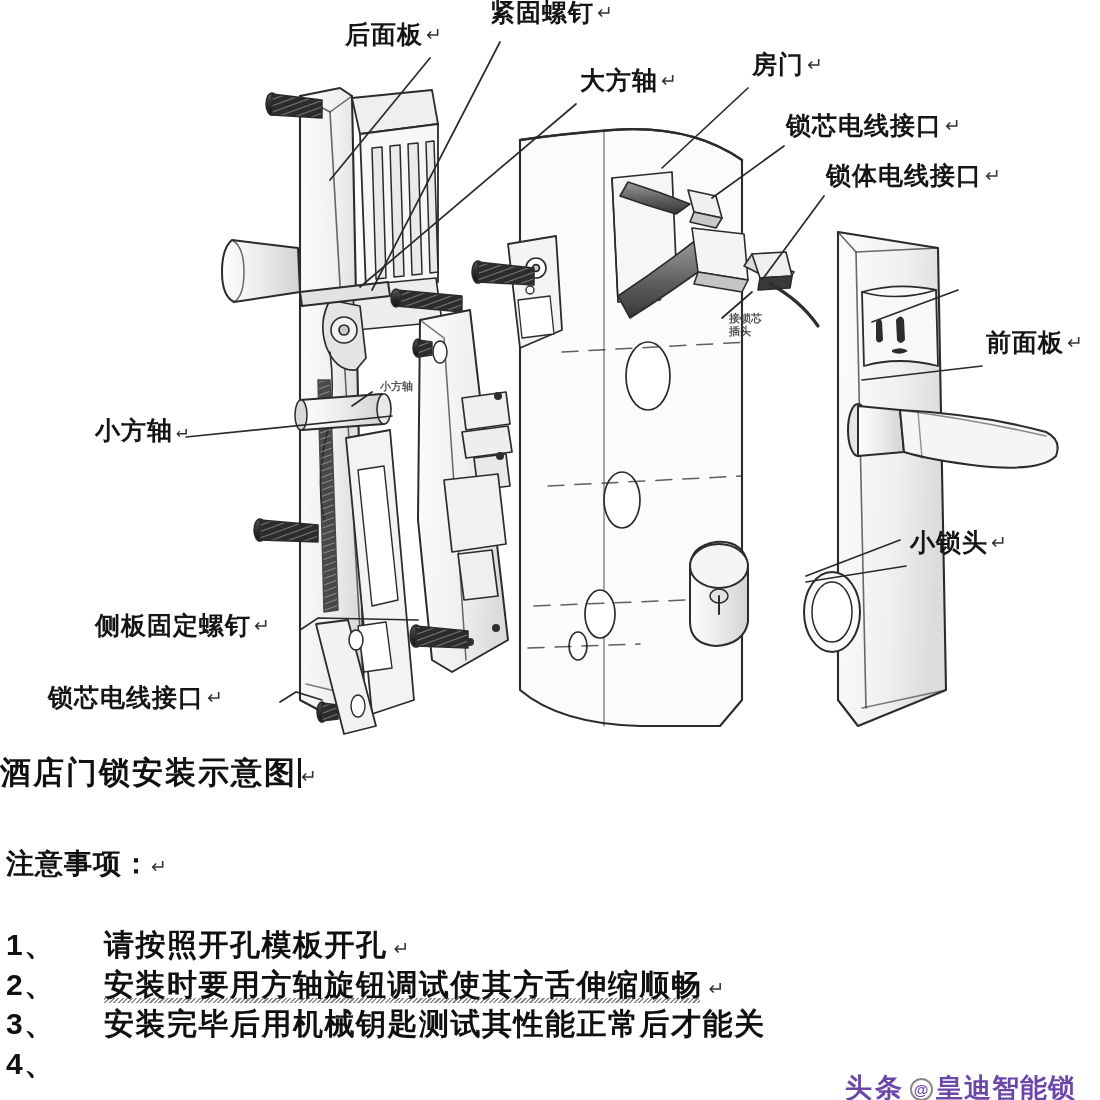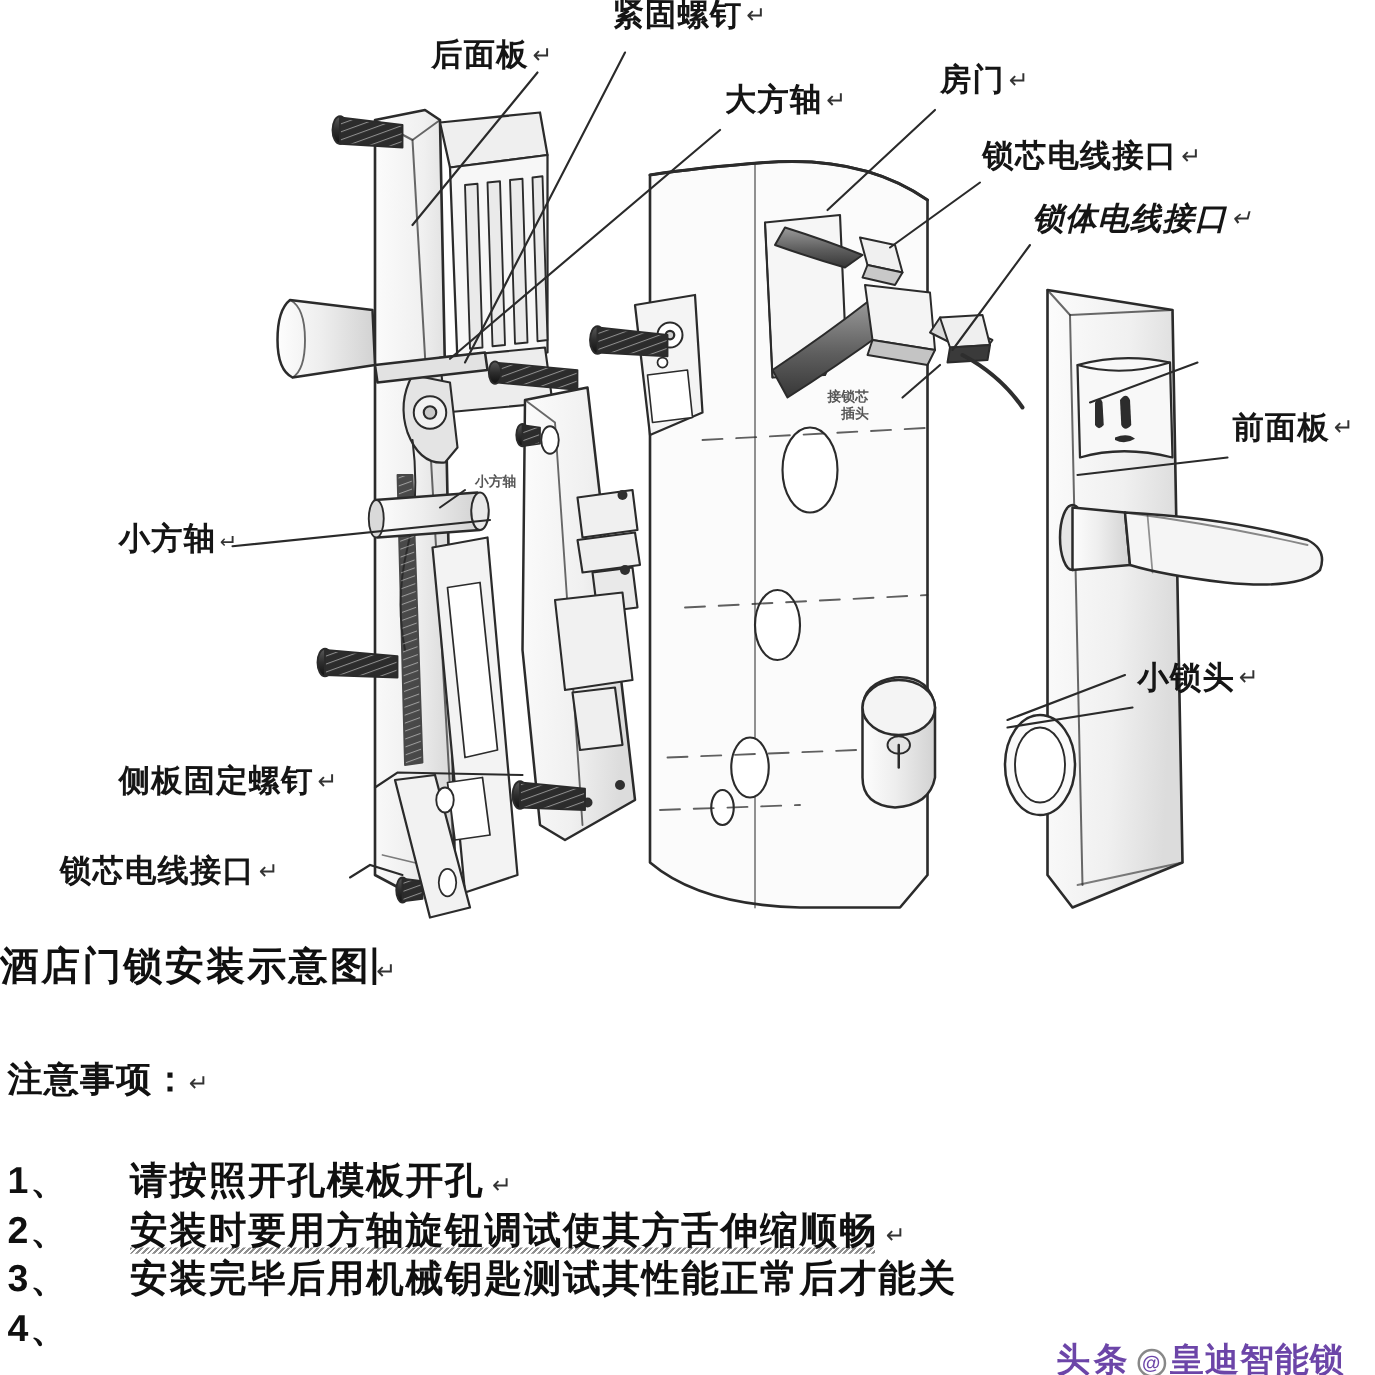--- a/index.html
+++ b/index.html
@@ -366,33 +366,33 @@
         <line x1="186" y1="437" x2="392" y2="416"></line>
         <path d="M300 630 L318 618 L418 620"></path>
         <path d="M280 702 L296 692 L322 700"></path>
         <line x1="752" y1="292" x2="722" y2="318"></line>
         <line x1="372" y1="392" x2="352" y2="406"></line>
         <line x1="958" y1="290" x2="872" y2="322"></line>
         <line x1="900" y1="540" x2="806" y2="576"></line>
       </g>
     </svg>
 
-    <div class="callout" style="left:345px; top:22px;margin-top:10px;"><span>后面板</span><span class="pil">↵</span></div>
+    <div class="callout" style="left:345px; top:22px;"><span>后面板</span><span class="pil">↵</span></div>
     <div class="callout" style="left:478px; top:0;margin-left:12px;"><span>紧固螺钉</span><span class="pil">↵</span></div>
     <div class="callout" style="left:580px; top:68px;"><span>大方轴</span><span class="pil">↵</span></div>
     <div class="callout" style="left:752px; top:52px;"><span>房门</span><span class="pil">↵</span></div>
     <div class="callout" style="left:786px; top:113px;"><span>锁芯电线接口</span><span class="pil">↵</span></div>
-    <div class="callout" style="left:826px; top:163px;font-style:italic;"><span>锁体电线接口</span><span class="pil">↵</span></div>
+    <div class="callout" style="left:826px; top:163px;"><span>锁体电线接口</span><span class="pil">↵</span></div>
     <div class="callout" style="left:986px; top:330px;"><span>前面板</span><span class="pil">↵</span></div>
     <div class="callout" style="left:910px; top:530px;"><span>小锁头</span><span class="pil">↵</span></div>
     <div class="callout" style="left:95px;  top:420px;font-family:Liberation Mono, monospace;"><span>小方轴</span><span class="pil">↵</span></div>
     <div class="callout" style="left:95px;  top:613px;"><span>侧板固定螺钉</span><span class="pil">↵</span></div>
     <div class="callout" style="left:48px;  top:685px;"><span>锁芯电线接口</span><span class="pil">↵</span></div>
 
-    <div class="tiny-note" style="left:662px; top:312px;text-align:right;">接锁芯
+    <div class="tiny-note" style="left:729px; top:312px;">接锁芯
 插头</div>
     <div class="tiny-note" style="left:380px; top:380px;">小方轴</div>
 
   </div>
 
   <div id="caption">
     <span>酒店门锁安装示意图</span><span class="cursor"></span><span class="pil">↵</span>
   </div>
 
   <div id="notes">

